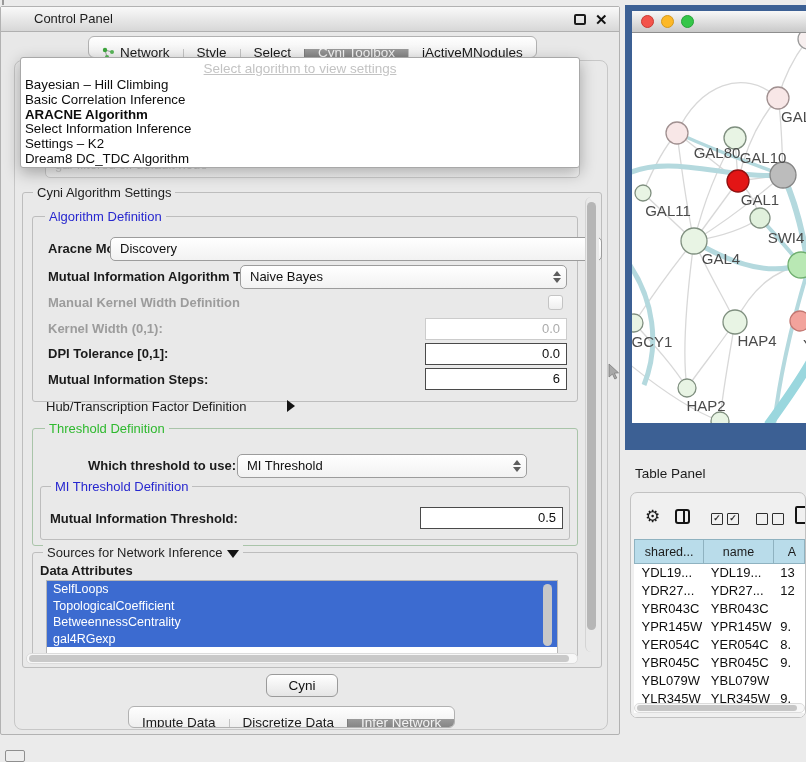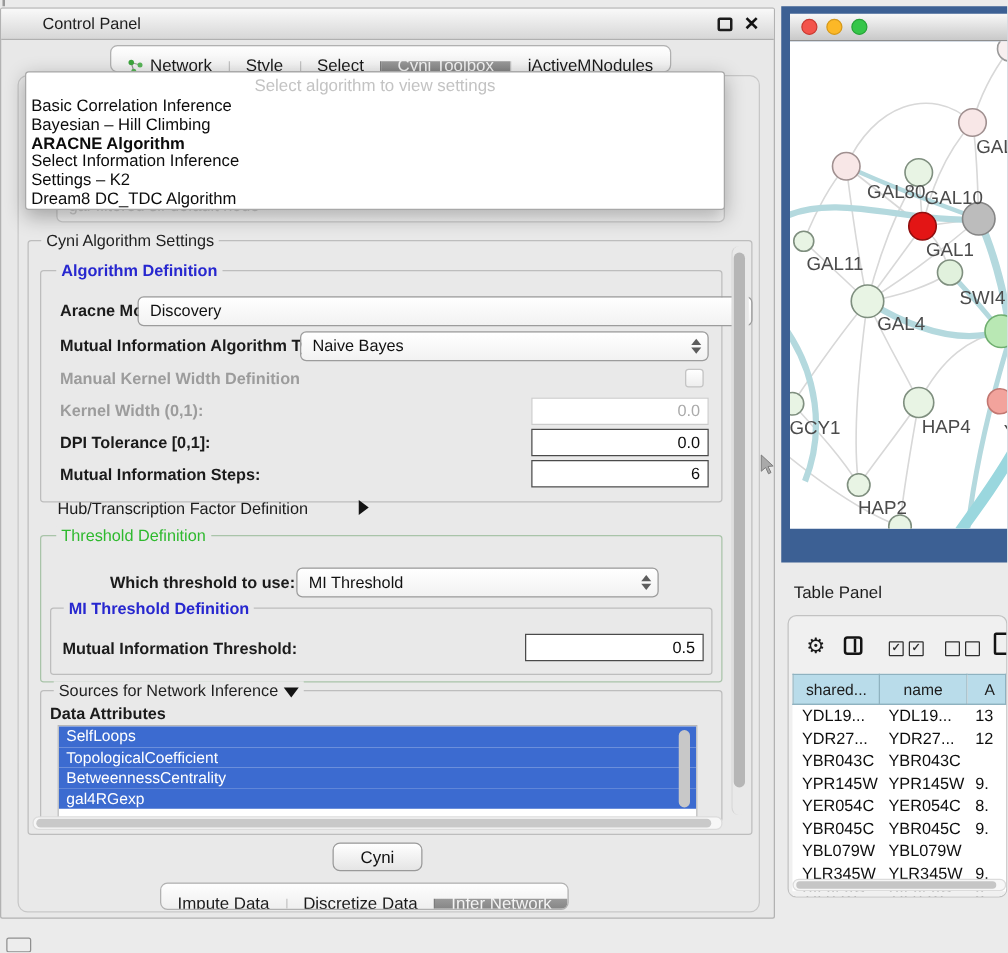--- a/index.html
+++ b/index.html
@@ -15,29 +15,29 @@
   .inner-panel{background:#e9e9e9;border:1px solid #c7c7c7;border-radius:8px;}
   
   .tabbar{display:flex;height:22px;background:linear-gradient(#fefefe,#efefef);
           border:1px solid #b1b1b1;border-radius:6px;overflow:hidden;}
   .seg{font-size:13.5px;color:#1a1a1a;line-height:22px;padding:0 13px;border-left:1px solid #c3c3c3;
        white-space:nowrap;display:flex;align-items:center;gap:5px;margin-top:12px;}
   .seg:first-child{border-left:none;}
   .seg.sel{background:linear-gradient(#9a9a9a,#868686);color:#f4f4f4;border-left-color:#7d7d7d;}
   
   .dd{background:#fff;border:1px solid #a8a8a8;border-radius:3px;box-shadow:0 5px 16px rgba(0,0,0,.30);}
-  .ddhead{font-size:13.5px;color:#c3c3c3;text-align:center;line-height:18px;white-space:nowrap;}
+  .ddhead{font-size:13.5px;color:#c3c3c3;text-align:center;line-height:18px;white-space:nowrap;text-decoration:underline;}
   .dditem{font-size:13.3px;line-height:14.8px;color:#0c0c0c;padding-left:4px;white-space:nowrap;}
   .dditem.sel{font-weight:bold;}
   
   .group{border:1px solid #bdbdbd;border-radius:3px;}
   .group.greenb{border-color:#a9c4a9;}
   .legend{position:absolute;top:-8px;font-size:13px;background:#e9e9e9;padding:0 4px;line-height:15px;
           color:#1f1f1f;white-space:nowrap;}
-  .legend.blue{color:#2727cf;font-weight:bold;}
+  .legend.blue{color:#2727cf;}
   .legend.green{color:#2eb92e;}
   
   .blabel{font-size:13px;font-weight:bold;color:#1b1b1b;line-height:18px;white-space:nowrap;}
   .blabel.dis{color:#9c9c9c;}
   .combo{background:linear-gradient(#ffffff,#f2f2f2);border:1px solid #9c9c9c;border-radius:5px;
          font-size:13px;color:#111;line-height:22px;padding-left:9px;white-space:nowrap;}
   .stepper{position:absolute;right:1px;top:1px;bottom:1px;width:17px;display:flex;flex-direction:column;
            align-items:center;justify-content:center;gap:2px;}
   .tri-up{width:0;height:0;border-left:4px solid transparent;border-right:4px solid transparent;
           border-bottom:5px solid #5d5d5d;}
@@ -123,22 +123,22 @@
   </div>
 
   <div class="abs inner-panel" style="left:14px;top:60px;width:594px;height:670px;"></div>
 
   <div class="abs combo" style="left:45px;top:150px;width:535px;height:28px;line-height:27px;color:#cfcfcf;border-color:#cccccc;z-index:5;">
     <span>gal-filtered sif default node</span>
   </div>
 
   <div class="abs dd" style="left:20px;top:57px;width:560px;height:111px;z-index:30;">
     <div class="ddhead" style="margin-top:2px;">Select algorithm to view settings</div>
+    <div class="dditem">Bayesian – Hill Climbing</div>
     <div class="dditem">Basic Correlation Inference</div>
-    <div class="dditem">Bayesian – Hill Climbing</div>
     <div class="dditem sel">ARACNE Algorithm</div>
     <div class="dditem">Select Information Inference</div>
     <div class="dditem">Settings – K2</div>
     <div class="dditem">Dream8 DC_TDC Algorithm</div>
   </div>
 
   <div class="abs group" style="left:22px;top:192px;width:580px;height:476px;">
     <span class="legend" style="left:10px;">Cyni Algorithm Settings</span>
   </div>
 

